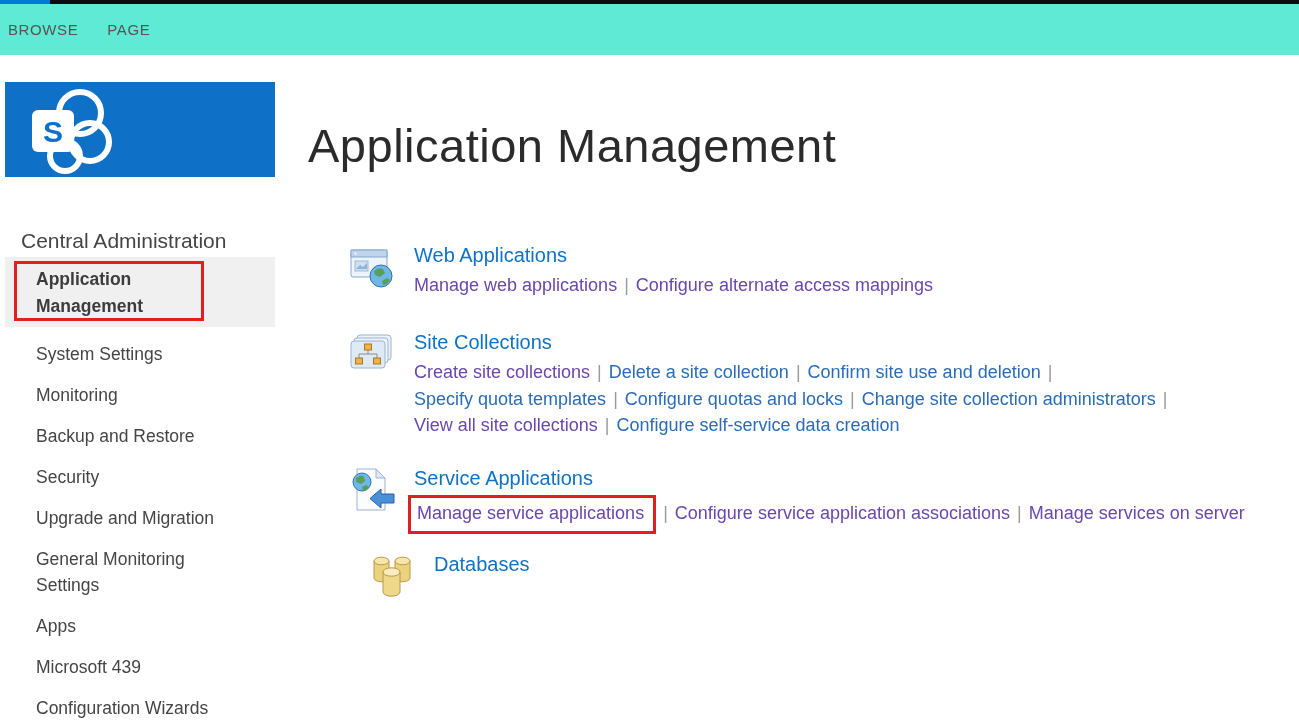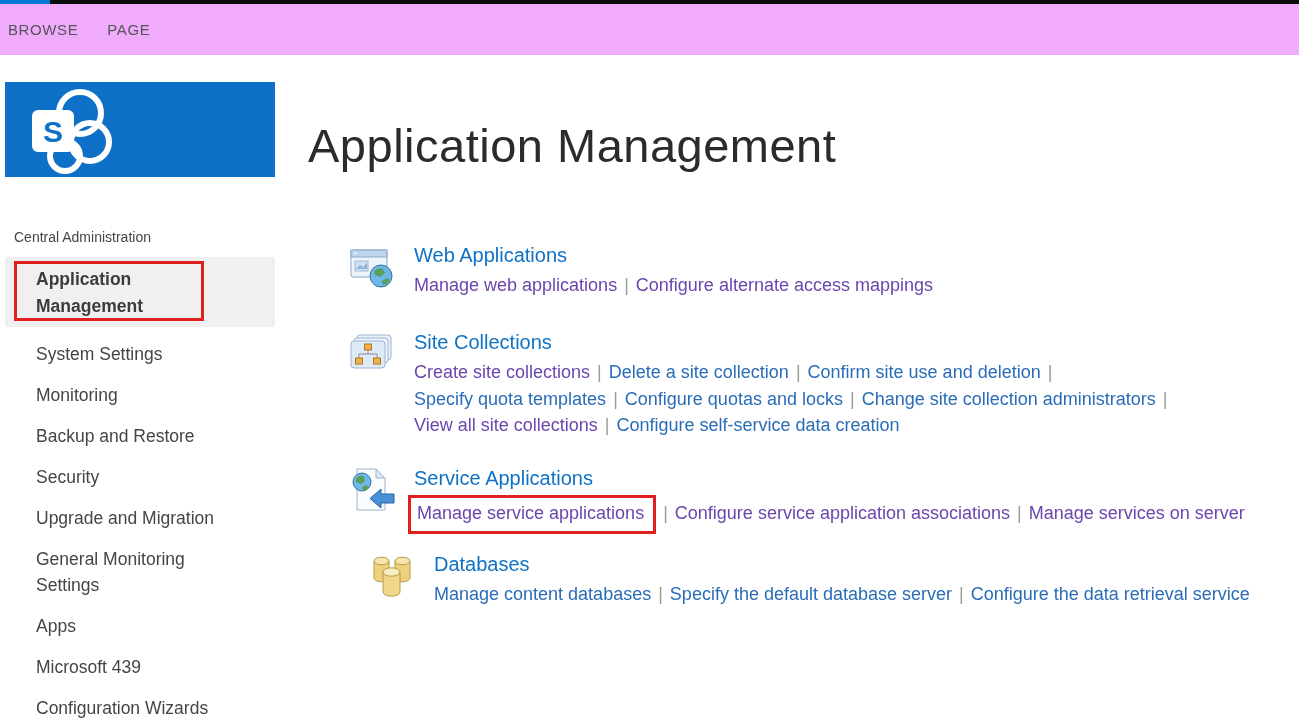--- a/index.html
+++ b/index.html
@@ -7,33 +7,33 @@
   body {
     width:1299px; height:725px; position:relative; overflow:hidden;
     background:#ffffff;
     font-family:"Liberation Sans", sans-serif;
     -webkit-font-smoothing:antialiased;
   }
   
   .topstrip { position:absolute; top:0; left:0; width:1299px; height:4px; background:#0b0b0b; }
   .topstrip-accent { position:absolute; top:0; left:0; width:50px; height:4px; background:#0178d4; }
   
-  .ribbon { position:absolute; top:4px; left:0; width:1299px; height:51px; background:#f0abfc;
+  .ribbon { position:absolute; top:4px; left:0; width:1299px; height:51px; background:#5eead4;
             display:flex; align-items:center; padding-left:8px; }
   .ribbon-tab { font-size:15px; color:#555; letter-spacing:.6px; cursor:pointer; }
   .ribbon-tab + .ribbon-tab { margin-left:29px; }
   
   .logo { position:absolute; left:5px; top:82px; width:270px; height:95px; background:#0e70c7; cursor:pointer; }
   .logo svg { position:absolute; left:22px; top:4px; }
   .logo-letter { font:bold 30px "Liberation Sans", sans-serif; }
   
   .page-title { position:absolute; left:308px; top:118px; font-size:47px; font-weight:300;
                 color:#2b2b2b; letter-spacing:.5px; white-space:nowrap; }
   
-  .sidebar-heading { position:absolute; left:14px; top:229px; font-size:14px; color:#454545; cursor:pointer; }
+  .sidebar-heading { position:absolute; left:21px; top:229px; font-size:21px; color:#454545; cursor:pointer; }
   .nav-selected-bg { position:absolute; left:5px; top:257px; width:270px; height:70px; background:#f0f0f0; }
   .annotation-box-sidebar { position:absolute; left:14px; top:261px; width:190px; height:60px;
                             border:3px solid #e01f1f; pointer-events:none; }
   .nav-selected-label { position:absolute; left:36px; top:266px; width:160px;
                         font-size:17.5px; font-weight:bold; color:#3c3c3c; line-height:27px; cursor:pointer; }
   .nav-list { position:absolute; left:36px; top:341px; width:190px; font-size:17.5px; color:#454545; }
   .nav-item { line-height:26px; margin-bottom:15px; cursor:pointer; }
   
   .section { position:absolute; display:flex; }
   .sec-icon { width:48px; height:48px; margin-right:18px; flex:0 0 48px; }
@@ -154,17 +154,14 @@
   <svg class="sec-icon" viewBox="0 0 48 48">
     <path d="M6 9 v17 a7.5 3.8 0 0 0 15 0 v-17 z" fill="#ecd27c" stroke="#b69a48"></path>
     <ellipse cx="13.5" cy="9" rx="7.5" ry="3.8" fill="#f6e6ab" stroke="#b69a48"></ellipse>
     <path d="M27 9 v17 a7.5 3.8 0 0 0 15 0 v-17 z" fill="#ecd27c" stroke="#b69a48"></path>
     <ellipse cx="34.5" cy="9" rx="7.5" ry="3.8" fill="#f6e6ab" stroke="#b69a48"></ellipse>
     <path d="M15 20 v20 a8.5 4.2 0 0 0 17 0 v-20 z" fill="#efd88a" stroke="#b69a48"></path>
     <ellipse cx="23.5" cy="20" rx="8.5" ry="4.2" fill="#f8ecc0" stroke="#b69a48"></ellipse>
   </svg>
   <div class="sec-content">
     <h2 class="sec-title">Databases</h2>
-    <div class="link-line">
-      <span class="link lb">Manage content databases</span><span class="sep">|</span><span class="link lb">Specify the default database server</span><span class="sep">|</span><span class="link lb">Configure the data retrieval service</span>
-    </div>
   </div>
 </div>
 
 </body></html>

